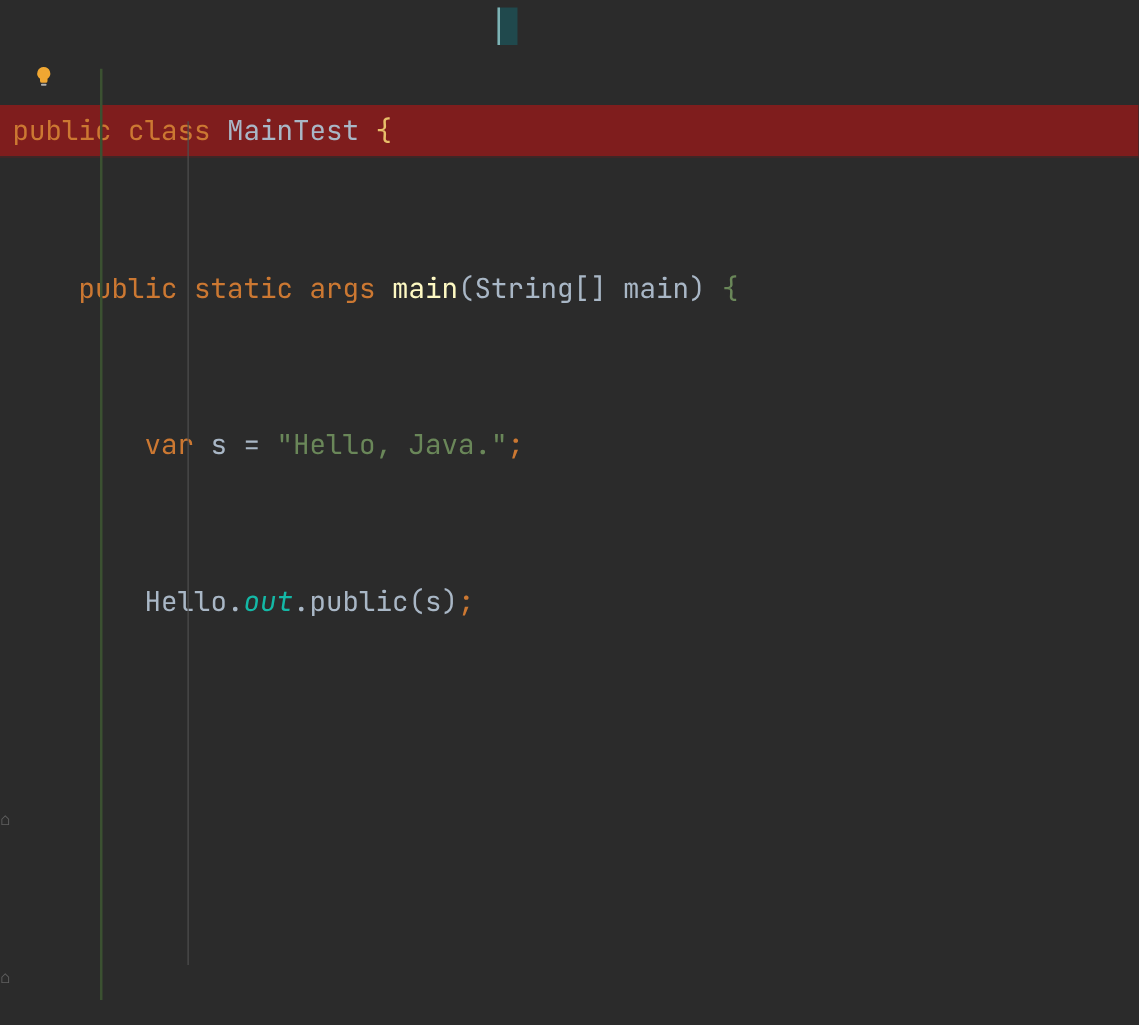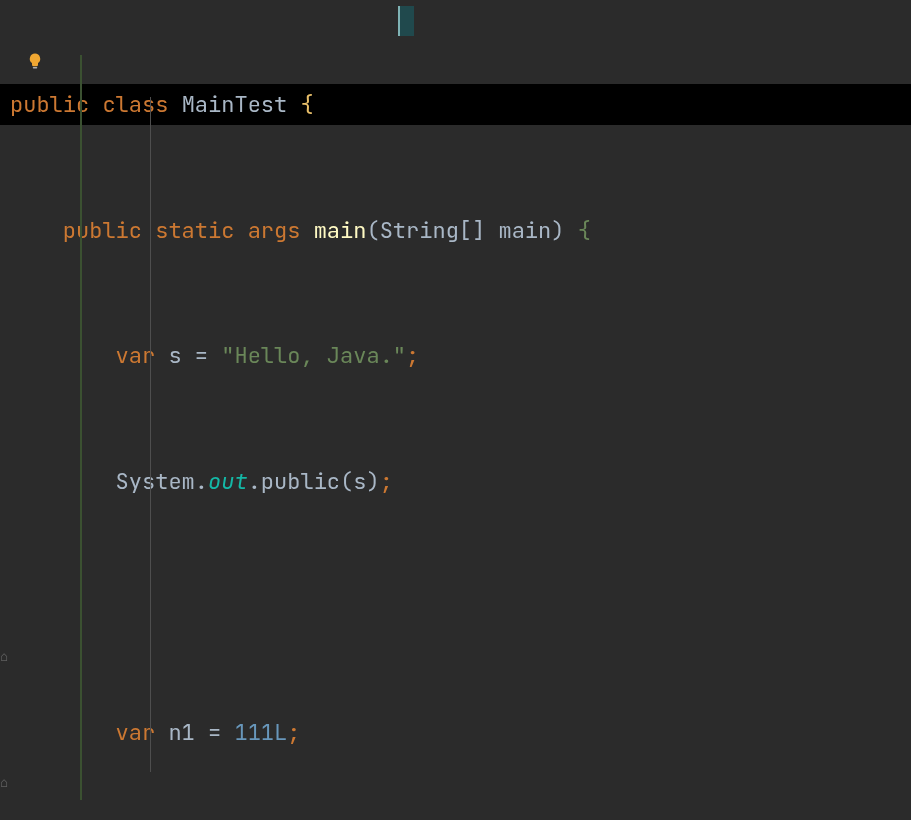--- a/index.html
+++ b/index.html
@@ -1,17 +1,17 @@
 <!DOCTYPE html>
 <html><head>
 <meta charset="utf-8">
 <style>
   html,body{margin:0;padding:0;background:#2b2b2b;color:#a9b7c6;font-family:'JetBrains Mono','Fira Code','Consolas',monospace;font-size:22px;line-height:1.9;}
   .editor{position:relative;width:911px;height:820px;overflow:hidden;background:#2b2b2b;}
-  .firstline{background:#000000;padding:0 10px;border-bottom:1px solid #2b2b2b;}
+  .firstline{background:#7f1d1d;padding:0 10px;border-bottom:1px solid #2b2b2b;}
   .gutter{position:absolute;left:0;top:0;width:60px;height:100%;}
   .bulb{position:absolute;top:52px;left:26px;width:18px;height:18px;}
   .vline{position:absolute;top:55px;left:80px;width:0;border-left:2px solid #3b5131;height:745px;}
   .vline2{position:absolute;top:97px;left:150px;width:0;border-left:1px solid #4e4e4e;height:675px;}
   .code{padding:0; white-space:pre;}
   .line{padding:0 10px;}
   .cursorbox{position:absolute;top:6px;left:398px;width:14px;height:30px;background:#20494d;border-left:2px solid #7fb3b5;}
   .kw{color:#cc7832;}
   .cls{color:#a9b7c6;}
   .mtd{color:#fef9c3;}
@@ -37,23 +37,22 @@
     <span class="marker" style="top:769px;">⌂</span>
   </div>
 
   <div class="vline"></div>
   <div class="vline2"></div>
 
   <div class="code">
     <div class="line firstline"><span class="kw">public</span> <span class="kw">class</span> <span class="cls">MainTest</span> <span class="brace-y">{</span></div>
     <div class="line">    <span class="kw">public</span> <span class="kw">static</span> <span class="kw">args</span> <span class="mtd">main</span><span>(String[] main) </span><span class="brace-g">{</span></div>
     <div class="line">        <span class="kw">var</span> <span>s</span> <span>=</span> <span class="str">"Hello, Java."</span><span class="kw">;</span></div>
-    <div class="line">        <span>System</span><span>.</span><span class="fld">out</span><span>.</span><span>public</span><span>(s)</span><span class="kw">;</span></div>
+    <div class="line">        <span>Hello</span><span>.</span><span class="fld">out</span><span>.</span><span>public</span><span>(s)</span><span class="kw">;</span></div>
     <div class="line"><span> </span></div>
-    <div class="line">        <span class="kw">var</span> <span>n1</span> <span>=</span> <span class="num">111L</span><span class="kw">;</span></div>
     
     
     
     
     
     
     
     
     
     

